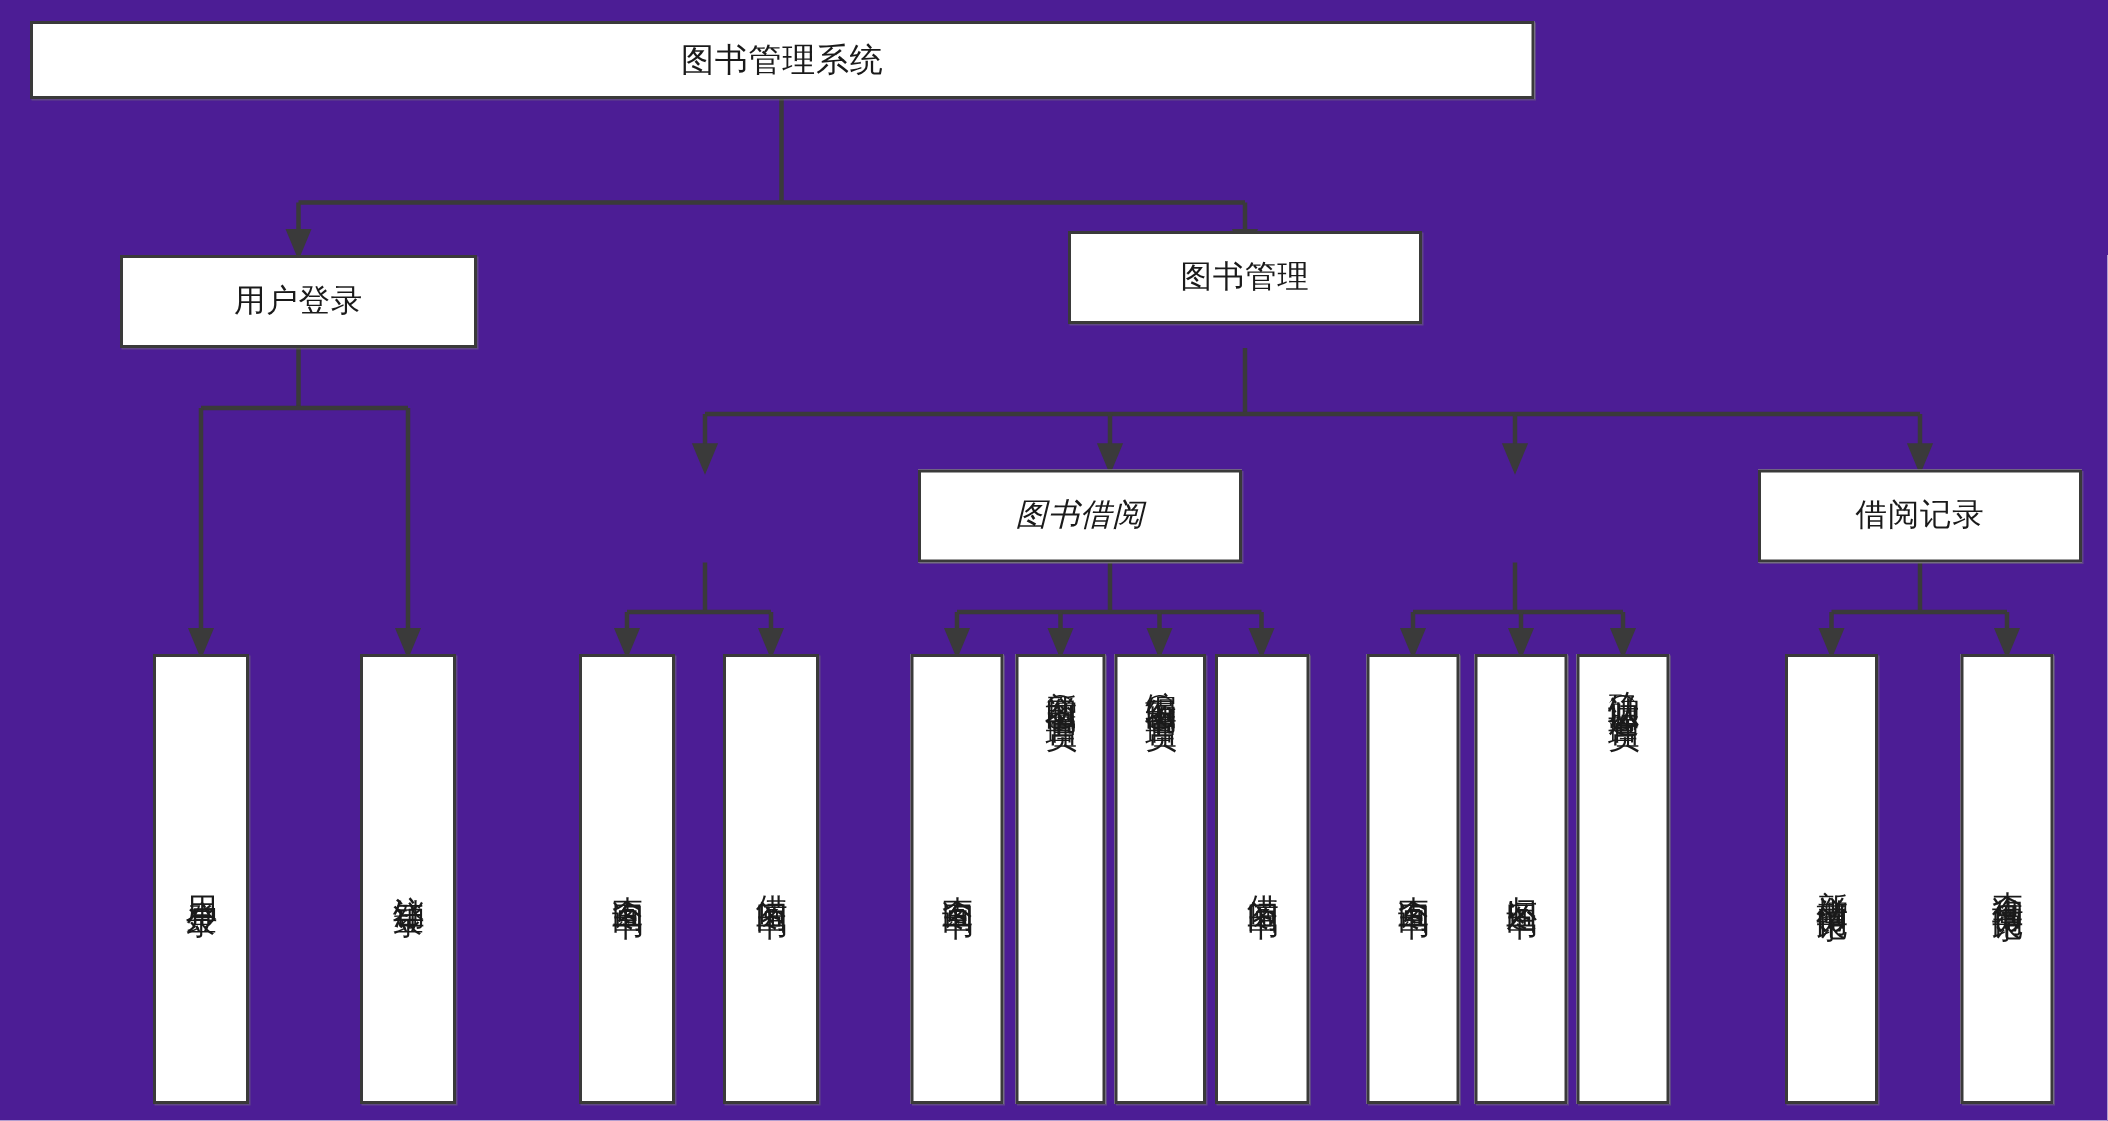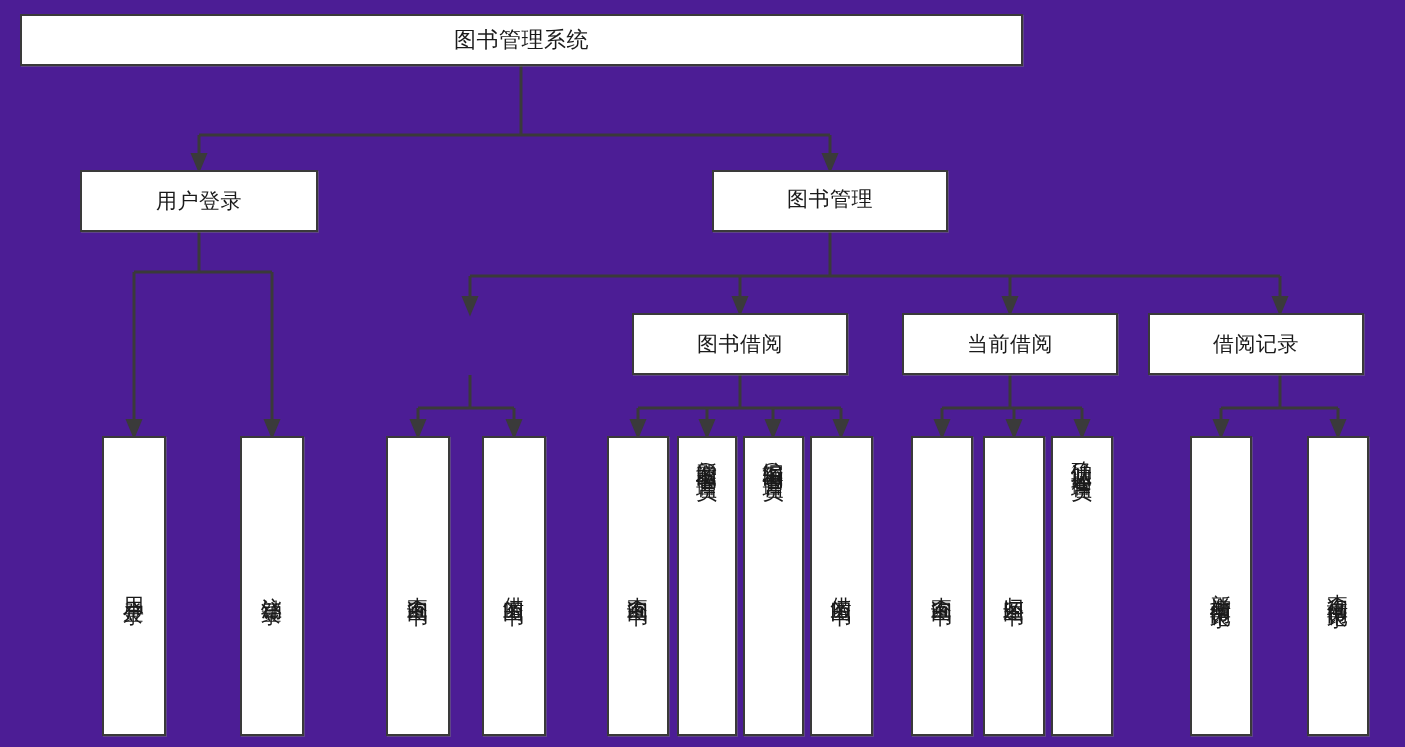--- a/index.html
+++ b/index.html
@@ -128,31 +128,28 @@
     </g>
   </svg>
 
   <div class="node h root" style="left:20px; top:14px; width:1003px; height:52px;">
     <span class="label">图书管理系统</span>
   </div>
 
   <div class="node h" style="left:80px; top:170px; width:238px; height:62px;">
     <span class="label">用户登录</span>
   </div>
-  <div class="node h" style="left:712px; top:170px; width:236px; height:62px;font-family:Liberation Mono, monospace;">
+  <div class="node h" style="left:712px; top:154px; width:236px; height:62px;">
     <span class="label">图书管理</span>
   </div>
 
-  <div class="node h" style="left:632px; top:313px; width:216px; height:62px;">
+  <div class="node h" style="left:612px; top:313px; width:216px; height:62px;font-style:italic;">
     <span class="label">图书借阅</span>
   </div>
-  <div class="node h" style="left:902px; top:313px; width:216px; height:62px;">
-    <span class="label">当前借阅</span>
-  </div>
-  <div class="node h" style="left:1148px; top:313px; width:216px; height:62px;">
+  <div class="node h" style="left:1172px; top:313px; width:216px; height:62px;">
     <span class="label">借阅记录</span>
   </div>
 
   <div class="node v mid" style="left:102px; top:436px; width:64px; height:300px;">
     <span class="label">用户登录</span>
   </div>
   <div class="node v mid" style="left:240px; top:436px; width:64px; height:300px;">
     <span class="label">注销登录</span>
   </div>
 

